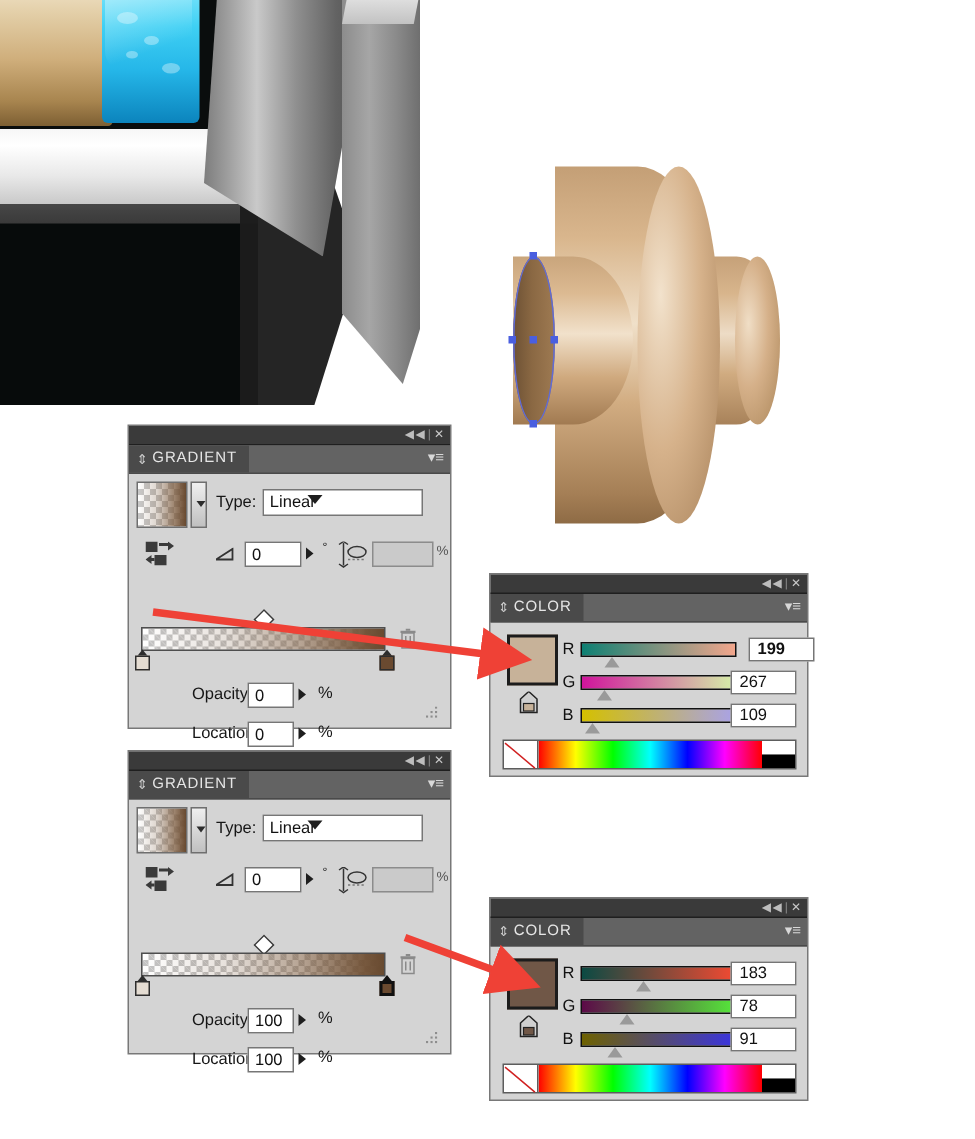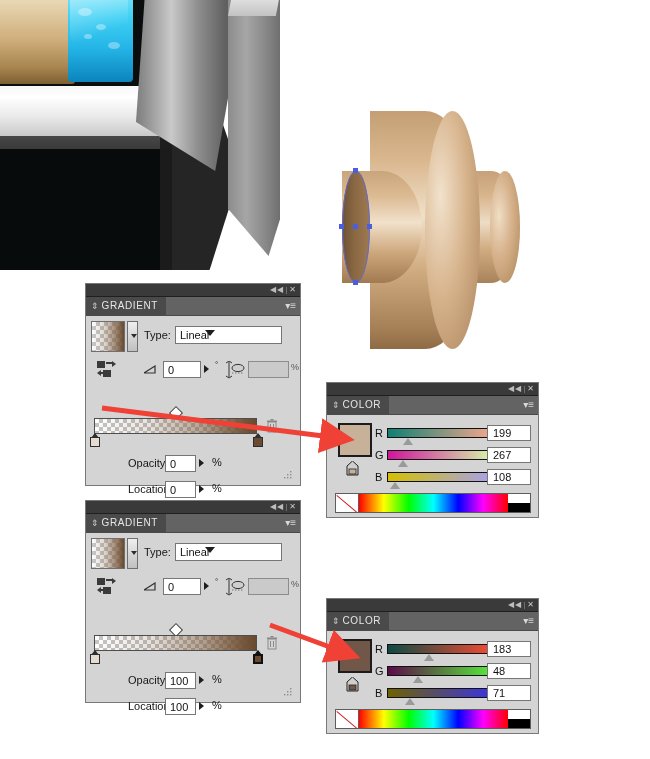--- a/index.html
+++ b/index.html
@@ -525,36 +525,36 @@
     <div class="panel-body" style="height:103px;">
       <div class="c-swatch-fill" style="left:11px; top:8px; background:#c7b299;"></div>
       <svg class="c-swatch-stroke" style="left:19px; top:46px;" viewBox="0 0 13 15">
         <path d="M6.5 0 L12 5 L12 14 L1 14 L1 5 Z" fill="#cfcfcf" stroke="#222" stroke-width="1"></path>
         <rect x="3" y="8" width="7" height="5" fill="#c7b299" stroke="#222" stroke-width="0.8"></rect>
       </svg>
 
       <div class="c-chan-label" style="left:48px; top:12px;">R</div>
       <div class="c-slider" style="left:60px; top:13px; width:104px; background:linear-gradient(90deg,#0e8073,#f2a68c);"></div>
       <div class="c-slider-thumb" style="left:76px; top:23px;"></div>
-      <div class="c-val" style="left:160px; top:10px;">
+      <div class="c-val" style="left:172px; top:10px;font-weight:bold;">
         <span>199</span>
       </div>
 
       <div class="c-chan-label" style="left:48px; top:34px;">G</div>
       <div class="c-slider" style="left:60px; top:35px; width:104px; background:linear-gradient(90deg,#d0149c,#d6f0a8);"></div>
       <div class="c-slider-thumb" style="left:71px; top:45px;"></div>
       <div class="c-val" style="left:160px; top:32px;">
         <span>267</span>
       </div>
 
       <div class="c-chan-label" style="left:48px; top:56px;">B</div>
       <div class="c-slider" style="left:60px; top:57px; width:104px; background:linear-gradient(90deg,#d4c000,#a9a2e8);"></div>
       <div class="c-slider-thumb" style="left:63px; top:67px;"></div>
       <div class="c-val" style="left:160px; top:54px;">
-        <span>108</span>
+        <span>109</span>
       </div>
 
       <div class="c-spectrum" style="left:8px; top:78px; width:196px;">
         <div class="spec-none"></div>
         <div class="spec-bar"></div>
         <div class="spec-wb">
           <div class="spec-w"></div>
           <div class="spec-b"></div>
         </div>
       </div>
@@ -588,28 +588,28 @@
       <div class="c-slider" style="left:60px; top:13px; width:104px; background:linear-gradient(90deg,#0b4a43,#f24a32);"></div>
       <div class="c-slider-thumb" style="left:97px; top:23px;"></div>
       <div class="c-val" style="left:160px; top:10px;">
         <span>183</span>
       </div>
 
       <div class="c-chan-label" style="left:48px; top:34px;">G</div>
       <div class="c-slider" style="left:60px; top:35px; width:104px; background:linear-gradient(90deg,#5c0a48,#55e83a);"></div>
       <div class="c-slider-thumb" style="left:86px; top:45px;"></div>
       <div class="c-val" style="left:160px; top:32px;">
-        <span>48</span>
+        <span>78</span>
       </div>
 
       <div class="c-chan-label" style="left:48px; top:56px;">B</div>
       <div class="c-slider" style="left:60px; top:57px; width:104px; background:linear-gradient(90deg,#6e6200,#3a34e0);"></div>
       <div class="c-slider-thumb" style="left:78px; top:67px;"></div>
       <div class="c-val" style="left:160px; top:54px;">
-        <span>71</span>
+        <span>91</span>
       </div>
 
       <div class="c-spectrum" style="left:8px; top:78px; width:196px;">
         <div class="spec-none"></div>
         <div class="spec-bar"></div>
         <div class="spec-wb">
           <div class="spec-w"></div>
           <div class="spec-b"></div>
         </div>
       </div>

